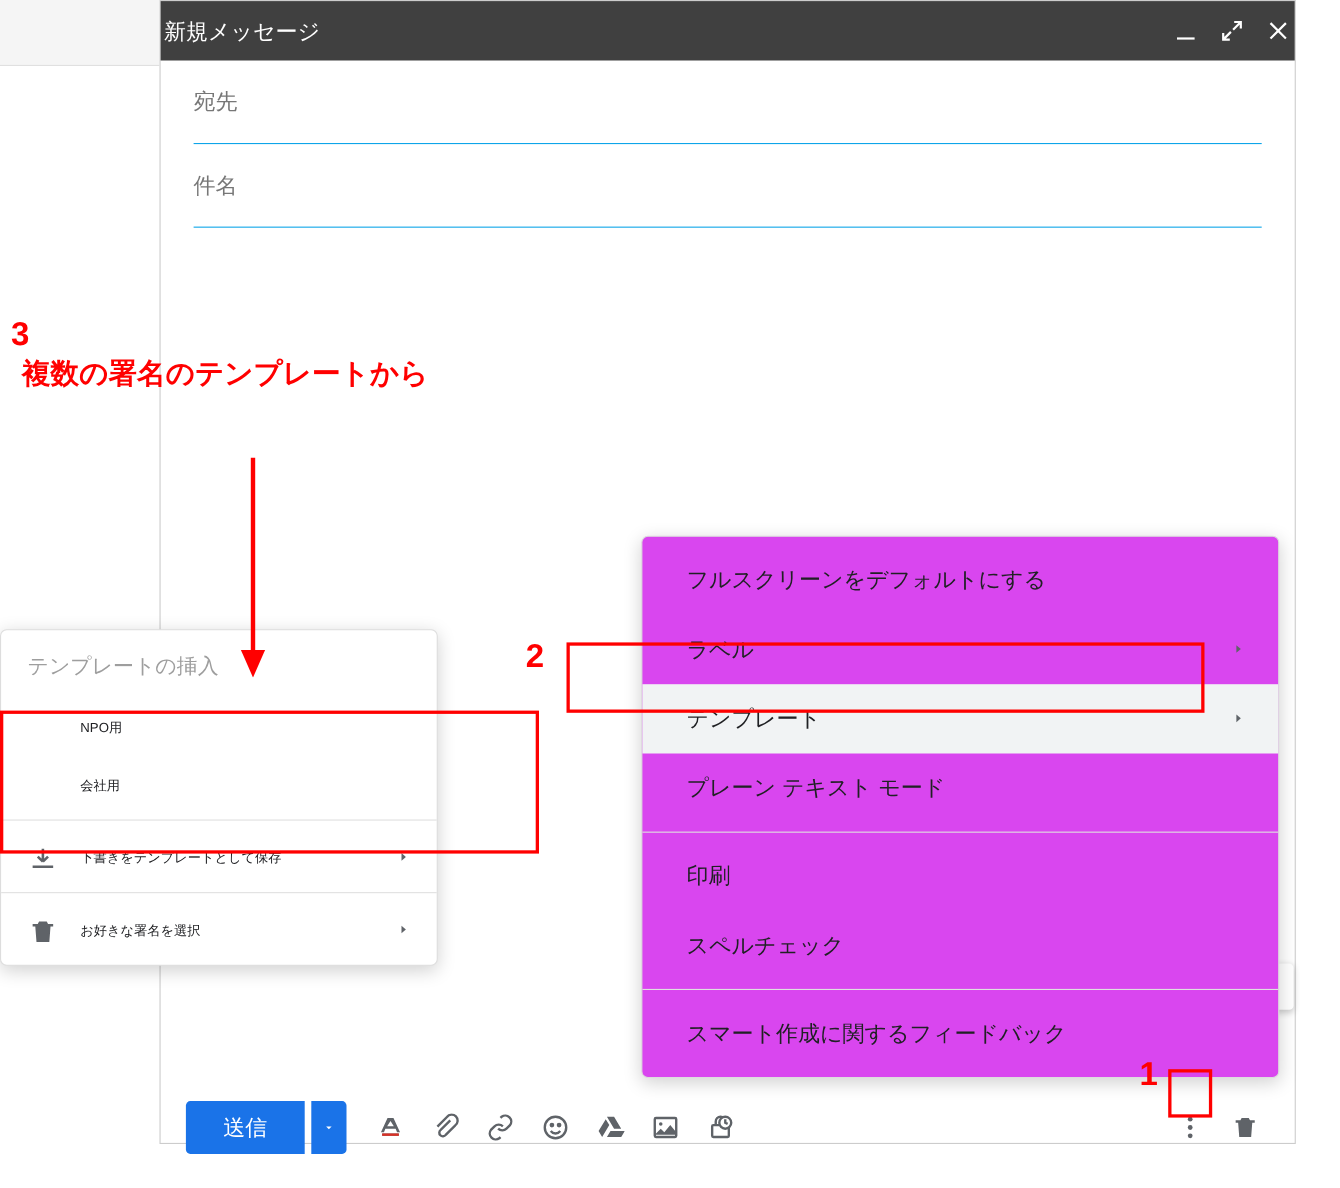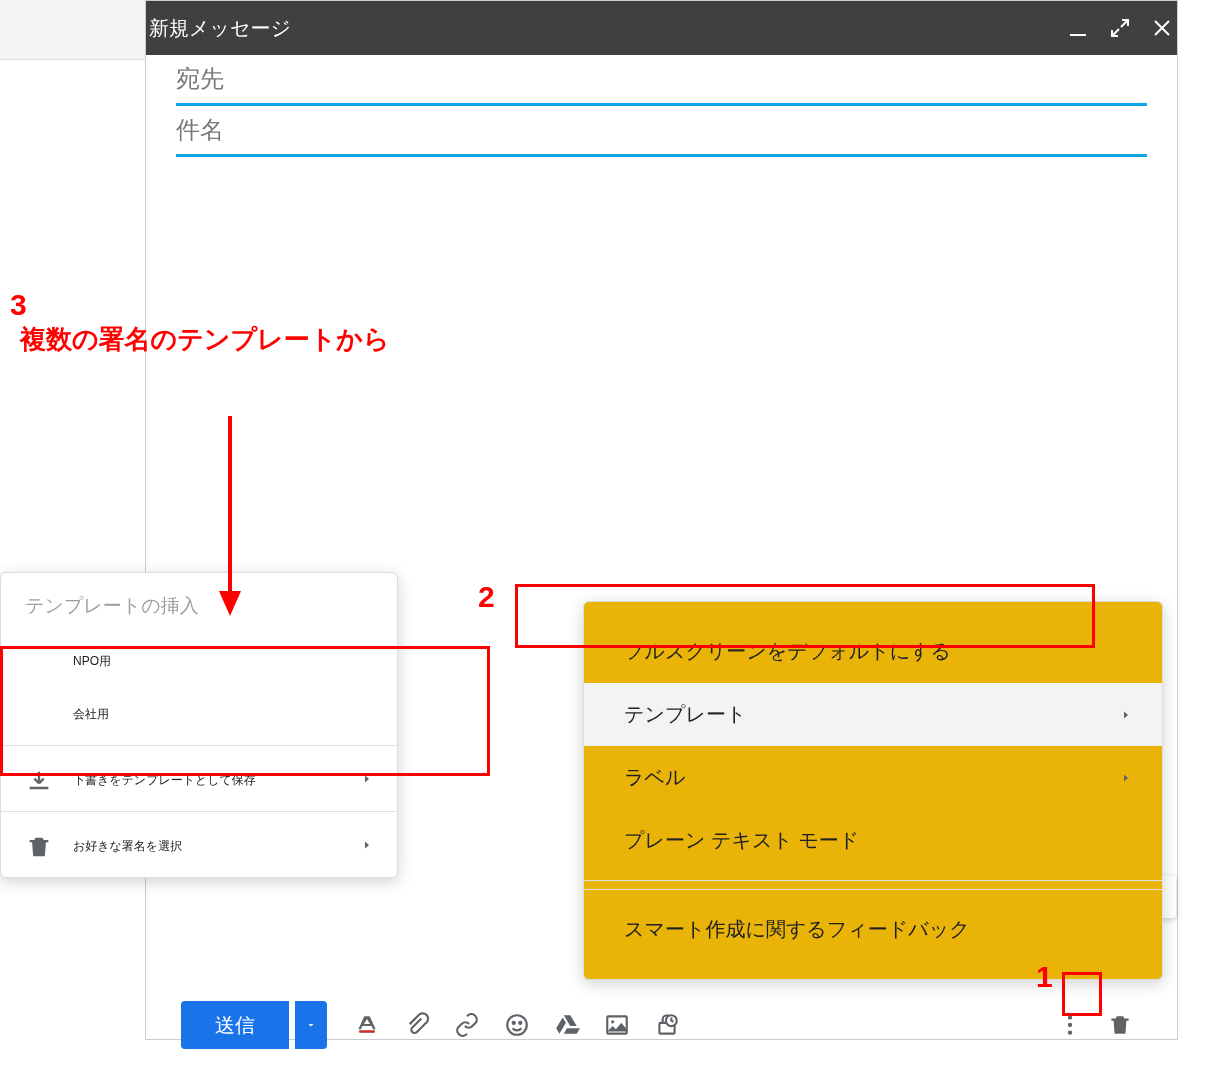--- a/index.html
+++ b/index.html
@@ -7,32 +7,32 @@
 
   .left-strip { position: absolute; left: 0; top: 0; width: 145px; height: 60px; background: #f5f5f5; border-bottom: 1px solid #e0e0e0; }
 
   .compose-window { position: absolute; left: 145px; top: 0; right: 40px; bottom: 40px; background: #fff; border: 1px solid #ccc; display: flex; flex-direction: column; }
 
   .compose-header { background: #404040; color: #fff; height: 54px; display: flex; align-items: center; padding: 0 3px; font-size: 20px; }
   .compose-header .title { flex: 1; }
   .compose-header .hicon { width: 24px; height: 24px; margin-left: 18px; display: flex; align-items: center; justify-content: center; cursor: pointer; }
 
   .fields { padding: 0 30px; }
-  .field-row { border-bottom: 3px solid #0ea5e9; padding: 8px 0; color: #777; font-size: 24px; }
+  .field-row { border-bottom: 1px solid #0ea5e9; padding: 24px 0; color: #777; font-size: 20px; }
 
   .compose-body { flex: 1; }
 
-  .footer { height: 70px; display: flex; align-items: center; padding: 0 36px; gap: 6px; position: absolute; left: 145px; right: 40px; bottom: 20px; }
+  .footer { height: 70px; display: flex; align-items: center; padding: 0 24px; gap: 6px; position: absolute; left: 145px; right: 40px; bottom: 20px; }
   .send-btn { background: #1a73e8; color: #fff; border: none; border-radius: 4px 0 0 4px; height: 48px; padding: 0 34px; font-size: 20px; font-weight: 500; cursor: pointer; }
   .send-drop { background: #1a73e8; color: #fff; border: none; border-radius: 0 4px 4px 0; height: 48px; width: 32px; cursor: pointer; display: flex; align-items: center; justify-content: center; margin-right: 12px; }
   .ticon { width: 44px; height: 44px; display: flex; align-items: center; justify-content: center; color: #5f6368; cursor: pointer; border-radius: 4px; }
   .ticon svg { width: 26px; height: 26px; }
   .footer-spacer { flex: 1; }
 
-  .more-menu { position: absolute; right: 55px; bottom: 100px; width: 580px; background: #eab308; border: 1px solid #ddd; border-radius: 6px; box-shadow: 0 4px 16px rgba(0,0,0,0.18); padding: 18px 0; }
+  .more-menu { position: absolute; right: 55px; bottom: 100px; width: 580px; background: #d946ef; border: 1px solid #ddd; border-radius: 6px; box-shadow: 0 4px 16px rgba(0,0,0,0.18); padding: 8px 0; }
   .mm-item { padding: 18px 40px; font-size: 20px; color: #202124; display: flex; align-items: center; cursor: pointer; position: relative; }
   .mm-item.hover { background: #f1f3f4; }
   .mm-item .arrow { position: absolute; right: 30px; }
   .mm-sep { height: 1px; background: #e0e0e0; margin: 8px 0; }
 
   .submenu { position: absolute; left: 0; top: 572px; width: 398px; background: #fff; border: 1px solid #ddd; border-radius: 6px; box-shadow: 0 4px 16px rgba(0,0,0,0.18); padding: 10px 0 6px; }
   .sm-title { color: #9e9e9e; padding: 10px 24px 14px; font-size: 19px; }
   .sm-item { padding: 20px 24px 16px 72px; font-size: 12px; color: #202124; cursor: pointer; display: flex; align-items: center; position: relative; text-align: center; }
   .sm-item .sicon { position: absolute; left: 24px; width: 28px; height: 28px; display: flex; align-items: center; justify-content: center; color: #5f6368; }
   .sm-item .arrow { margin-left: auto; color: #5f6368; }
@@ -148,40 +148,46 @@
 <div class="side-drop">
   <svg width="14" height="14" viewBox="0 0 24 24" fill="#5f6368">
       <path d="M7 10l5 5 5-5z"></path>
     </svg>
 </div>
 
 <div class="more-menu">
   <div class="mm-item">
       <span>フルスクリーンをデフォルトにする</span>
     </div>
+  <div class="mm-item">
+    <span>ラベル</span>
+    <span class="arrow">
+      <svg width="12" height="12" viewBox="0 0 24 24" fill="#5f6368">
+          <path d="M8 5l8 7-8 7z"></path>
+        </svg>
+    </span>
+  </div>
   <div class="mm-item hover">
     <span>テンプレート</span>
     <span class="arrow">
       <svg width="12" height="12" viewBox="0 0 24 24" fill="#5f6368">
           <path d="M8 5l8 7-8 7z"></path>
         </svg>
     </span>
   </div>
   <div class="mm-item">
-    <span>ラベル</span>
-    <span class="arrow">
-      <svg width="12" height="12" viewBox="0 0 24 24" fill="#5f6368">
-          <path d="M8 5l8 7-8 7z"></path>
-        </svg>
-    </span>
-  </div>
-  <div class="mm-item">
       <span>プレーン テキスト モード</span>
     </div>
   <div class="mm-sep"></div>
+  <div class="mm-item">
+      <span>印刷</span>
+    </div>
+  <div class="mm-item">
+      <span>スペルチェック</span>
+    </div>
   <div class="mm-sep"></div>
   <div class="mm-item">
       <span>スマート作成に関するフィードバック</span>
     </div>
 </div>
 
 <div class="submenu">
   <div class="sm-title">テンプレートの挿入</div>
   <div class="sm-item">
       <span>NPO用</span>

